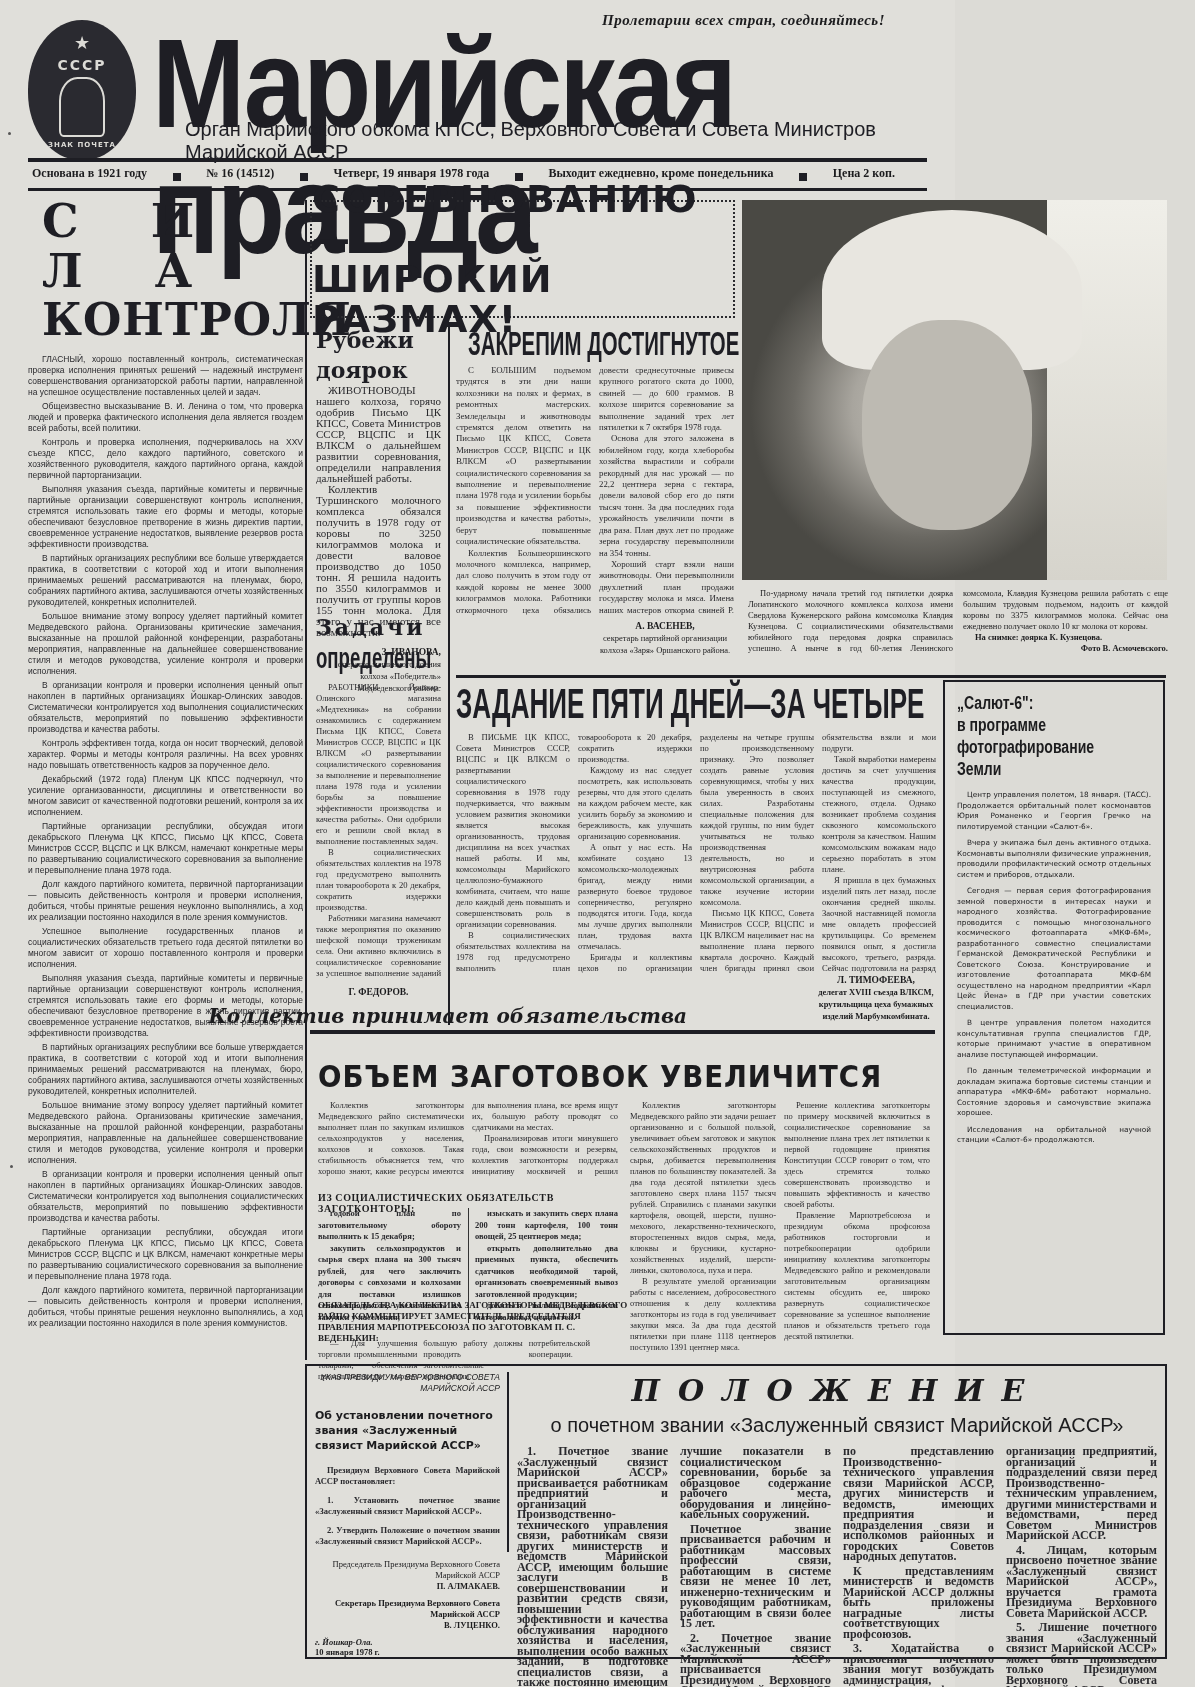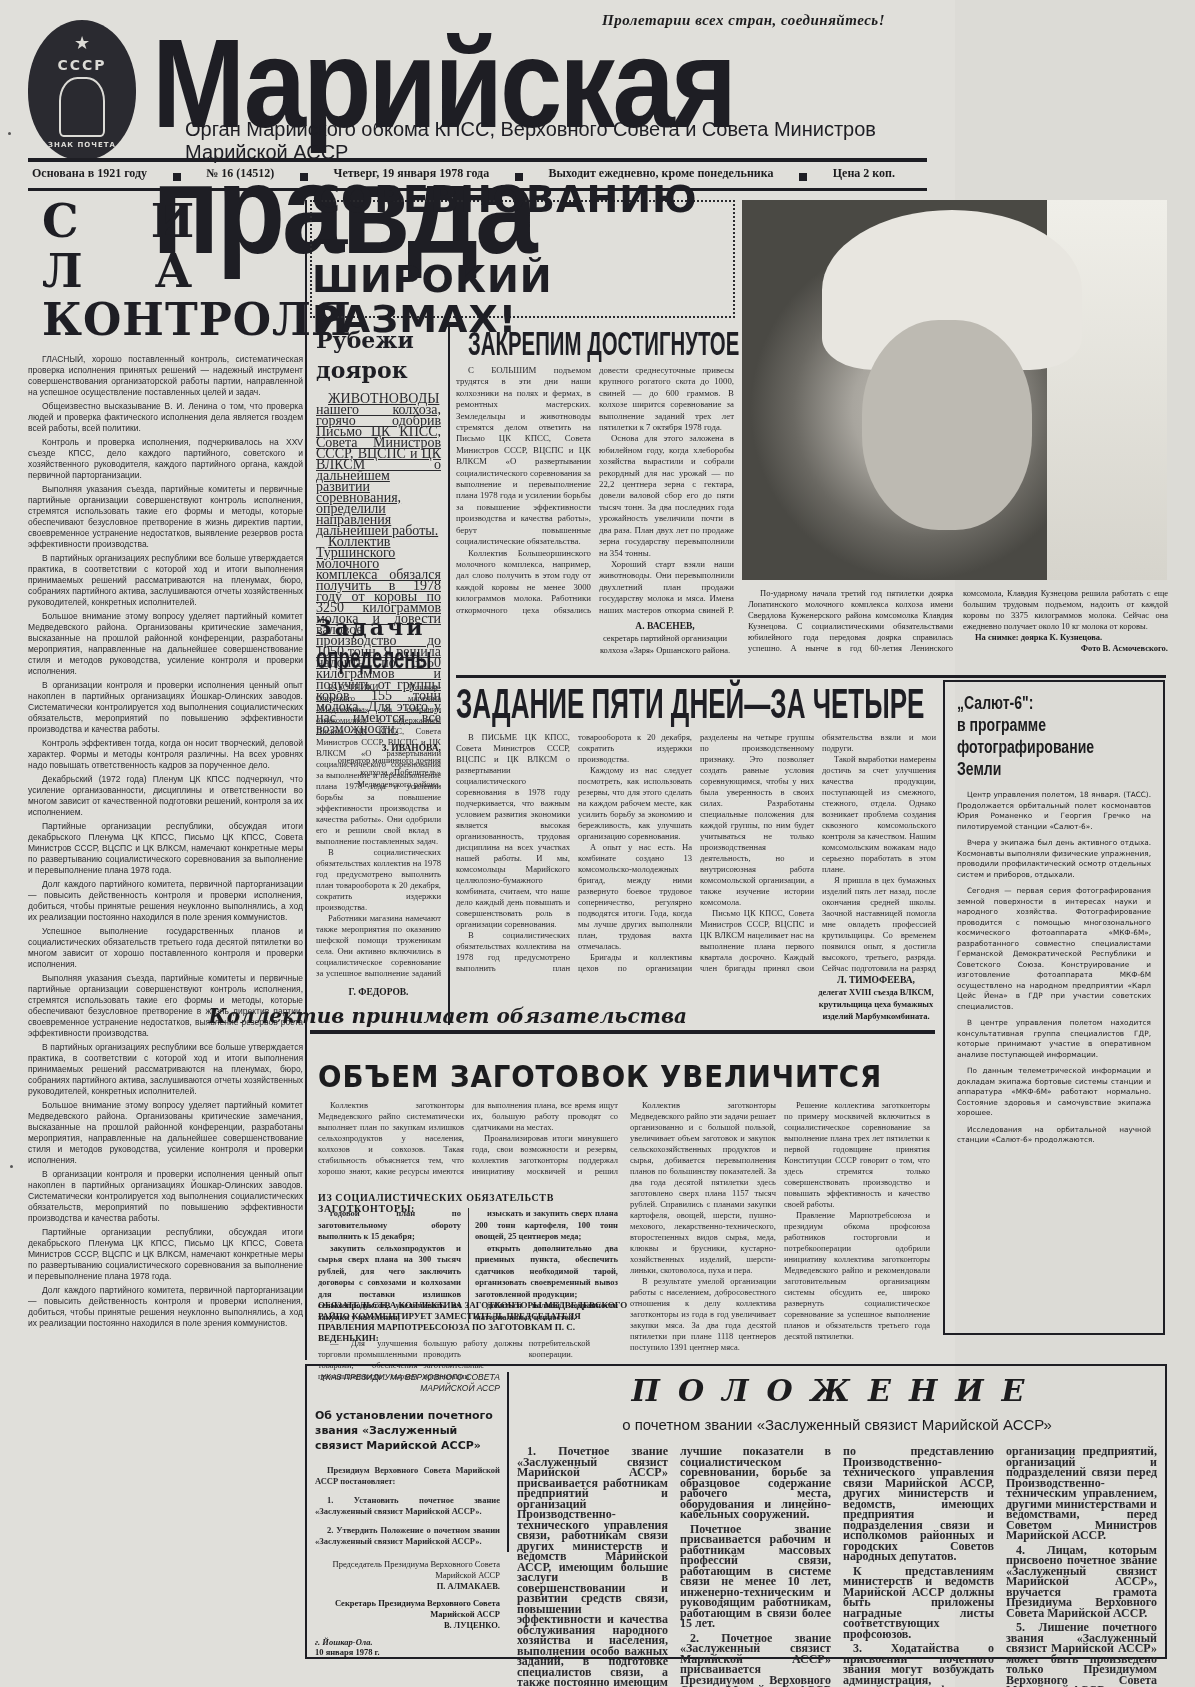--- a/index.html
+++ b/index.html
@@ -53,21 +53,21 @@
   .satbox .body p { text-indent: 10px; margin-bottom: 6px; }
 
   .rubric { position: absolute; right: 70px; top: 1004px; font-style: italic; font-weight: bold; font-size: 20px; font-family: "DejaVu Serif", serif; }
 
   .ukaz-box { position: absolute; left: 305px; top: 1364px; width: 862px; height: 295px; border: 2px solid #1e1e24; }
   .ukaz-left { position: absolute; left: 8px; top: 6px; width: 185px; }
   .ukaz-head { text-align: right; font-style: italic; font-size: 8.5px; line-height: 11px; font-family: "Liberation Sans", sans-serif; }
   .ukaz-title { font-family: "DejaVu Sans", sans-serif; font-weight: bold; font-size: 11px; line-height: 15px; margin-top: 14px; }
   .polozh { position: absolute; left: 210px; top: 6px; width: 640px; text-align: center; }
   .polozh .h1 { font-family: "DejaVu Serif", serif; font-weight: bold; font-style: italic; font-size: 30px; letter-spacing: 18px; line-height: 38px; }
-  .polozh .h2 { font-family: "Liberation Sans", sans-serif; font-size: 15px; line-height: 22px; margin-top: 4px; }
+  .polozh .h2 { font-family: "Liberation Sans", sans-serif; font-size: 20px; line-height: 22px; margin-top: 4px; }
   .polozh-body { position: absolute; left: 210px; top: 80px; width: 640px; column-count: 4; column-gap: 12px; font-size: 12px; line-height: 10.5px; text-align: justify; font-family: "Liberation Serif", serif; font-weight: bold; color: #2a2a2e; }
   .polozh-body p { text-indent: 10px; margin-bottom: 4px; }
 
   .speck { position: absolute; width: 3px; height: 3px; background: #555; border-radius: 50%; }
 </style>
 </head>
 <body>
 
 <div class="page">
 
@@ -122,21 +122,21 @@
   <div class="vrule" style="left:305px; top:200px; height:1160px;"></div>
 
   <div class="banner">
     <div>СОРЕВНОВАНИЮ—</div>
     <div>ШИРОКИЙ РАЗМАХ!</div>
   </div>
 
   <div style="position:absolute; left:316px; top:325px; width:125px;">
     <div class="big-serif" style="font-size:22px; line-height:30px;">Рубежи</div>
     <div class="big-serif" style="font-size:22px; line-height:30px;">доярок</div>
-    <div class="small-serif" style="margin-top:8px; font-size:14px; line-height:11px;text-decoration:underline;">
+    <div class="small-serif" style="margin-top:0; font-size:11px; line-height:11px;">
       <p>ЖИВОТНОВОДЫ нашего колхоза, горячо одобрив Письмо ЦК КПСС, Совета Министров СССР, ВЦСПС и ЦК ВЛКСМ о дальнейшем развитии соревнования, определили направления дальнейшей работы.</p>
       <p>Коллектив Туршинского молочного комплекса обязался получить в 1978 году от коровы по 3250 килограммов молока и довести валовое производство до 1050 тонн. Я решила надоить по 3550 килограммов и получить от группы коров 155 тонн молока. Для этого у нас имеются все возможности.</p>
     </div>
     <div class="sig" style="margin-top:8px;">
       <div>З. ИВАНОВА,</div>
       <div class="role">оператор машинного доения колхоза «Победитель» Медведевского района.</div>
     </div>
   </div>
 
   <div style="position:absolute; left:316px; top:612px; width:125px;">

